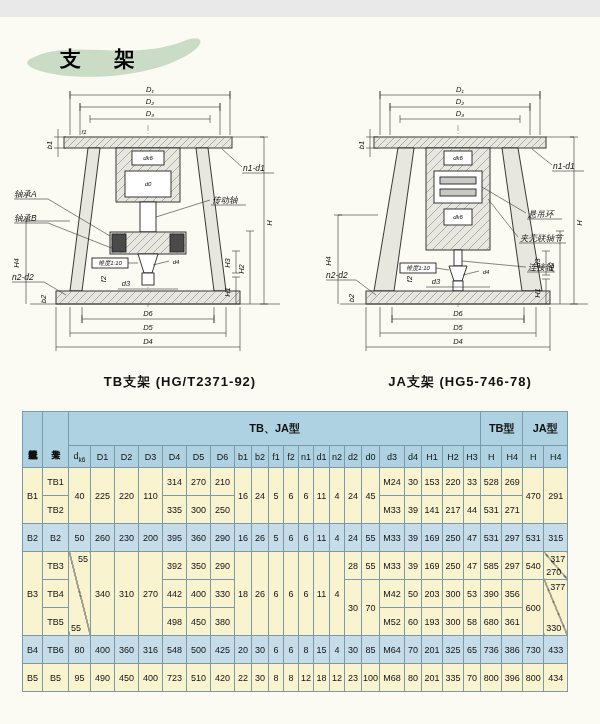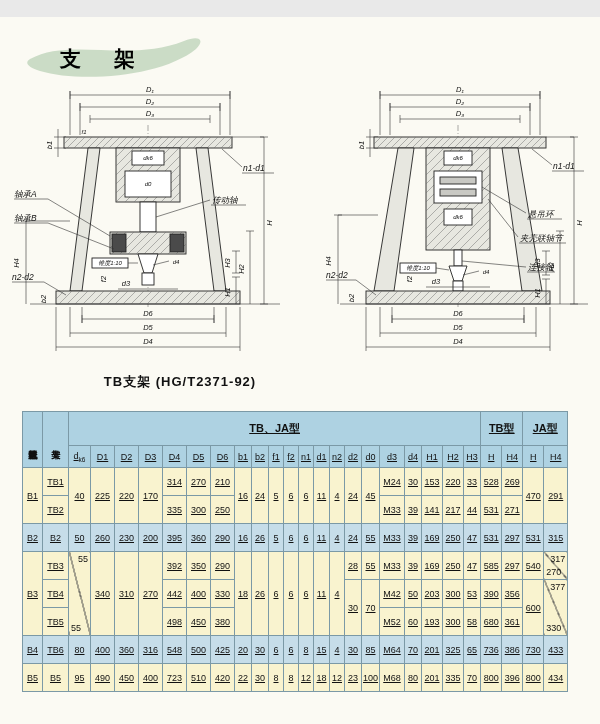--- a/index.html
+++ b/index.html
@@ -27,21 +27,21 @@
   .draw .ld{stroke:#333;stroke-width:0.6;}
   .draw .cl{stroke:#555;stroke-width:0.5;stroke-dasharray:6 2 1 2;}
   .draw text{fill:#111;stroke:none;font-family:"Liberation Sans","DejaVu Sans",sans-serif;}
   .draw .dt{font-size:7.5px;text-anchor:middle;}
   .draw .lt{font-size:8.5px;}
   .draw .tt{font-size:6px;text-anchor:middle;}
   .draw g[data-hatch] line{stroke:#707070;stroke-width:0.5;}
 
   
   .table-wrap{position:absolute;top:394px;left:22px;width:556px;}
-  table{border-collapse:collapse;table-layout:fixed;width:484px;font-size:9px;text-decoration:underline;}
+  table{border-collapse:collapse;table-layout:fixed;width:484px;font-size:9px;}
   th,td{border:1px solid #7b99a6;text-align:center;vertical-align:middle;padding:0;overflow:hidden;}
   thead th{background:#aed2e2;font-weight:normal;font-size:9px;}
   thead .grp{font-weight:bold;font-size:11px;}
   thead tr.h1{height:34px;}
   thead tr.h2{height:22px;}
   tbody tr{height:28px;}
   .row-y td{background:#f9f3cf;}
   .row-b td{background:#c6dde9;}
   .vtext{writing-mode:vertical-rl;text-orientation:upright;font-size:9px;font-weight:bold;
          letter-spacing:0;line-height:1;display:inline-block;}
@@ -384,20 +384,21 @@
       <text class="dt" x="232" y="188" transform="rotate(-90 232 188)">H2</text>
       <path class="dl" d="M224,172 V196 M220,172 H228 M220,196 H228"></path>
       <text class="dt" x="218" y="184" transform="rotate(-90 218 184)">H3</text>
       <path class="dl" d="M224,200 V225 M220,200 H228"></path>
       <text class="dt" x="218" y="214" transform="rotate(-90 218 214)">H1</text>
     </svg>
   </div>
 
   <div class="captions">
     <div class="caption">TB支架 (HG/T2371-92)</div>
+    <div class="caption">JA支架 (HG5-746-78)</div>
   </div>
 
   <div class="table-wrap">
     <table>
       <colgroup>
         <col style="width:20px">
           <col style="width:26px">
           <col style="width:22px">
         <col style="width:24px">
           <col style="width:24px">
@@ -460,21 +461,21 @@
           <th>H4</th>
         </tr>
       </thead>
       <tbody>
         <tr class="row-y">
           <td rowspan="2">B1</td>
           <td>TB1</td>
           <td rowspan="2">40</td>
           <td rowspan="2">225</td>
           <td rowspan="2">220</td>
-          <td rowspan="2">170</td>
+          <td rowspan="2">110</td>
           <td>314</td>
           <td>270</td>
           <td>210</td>
           <td rowspan="2">16</td>
           <td rowspan="2">24</td>
           <td rowspan="2">5</td>
           <td rowspan="2">6</td>
           <td rowspan="2">6</td>
           <td rowspan="2">11</td>
           <td rowspan="2">4</td>

